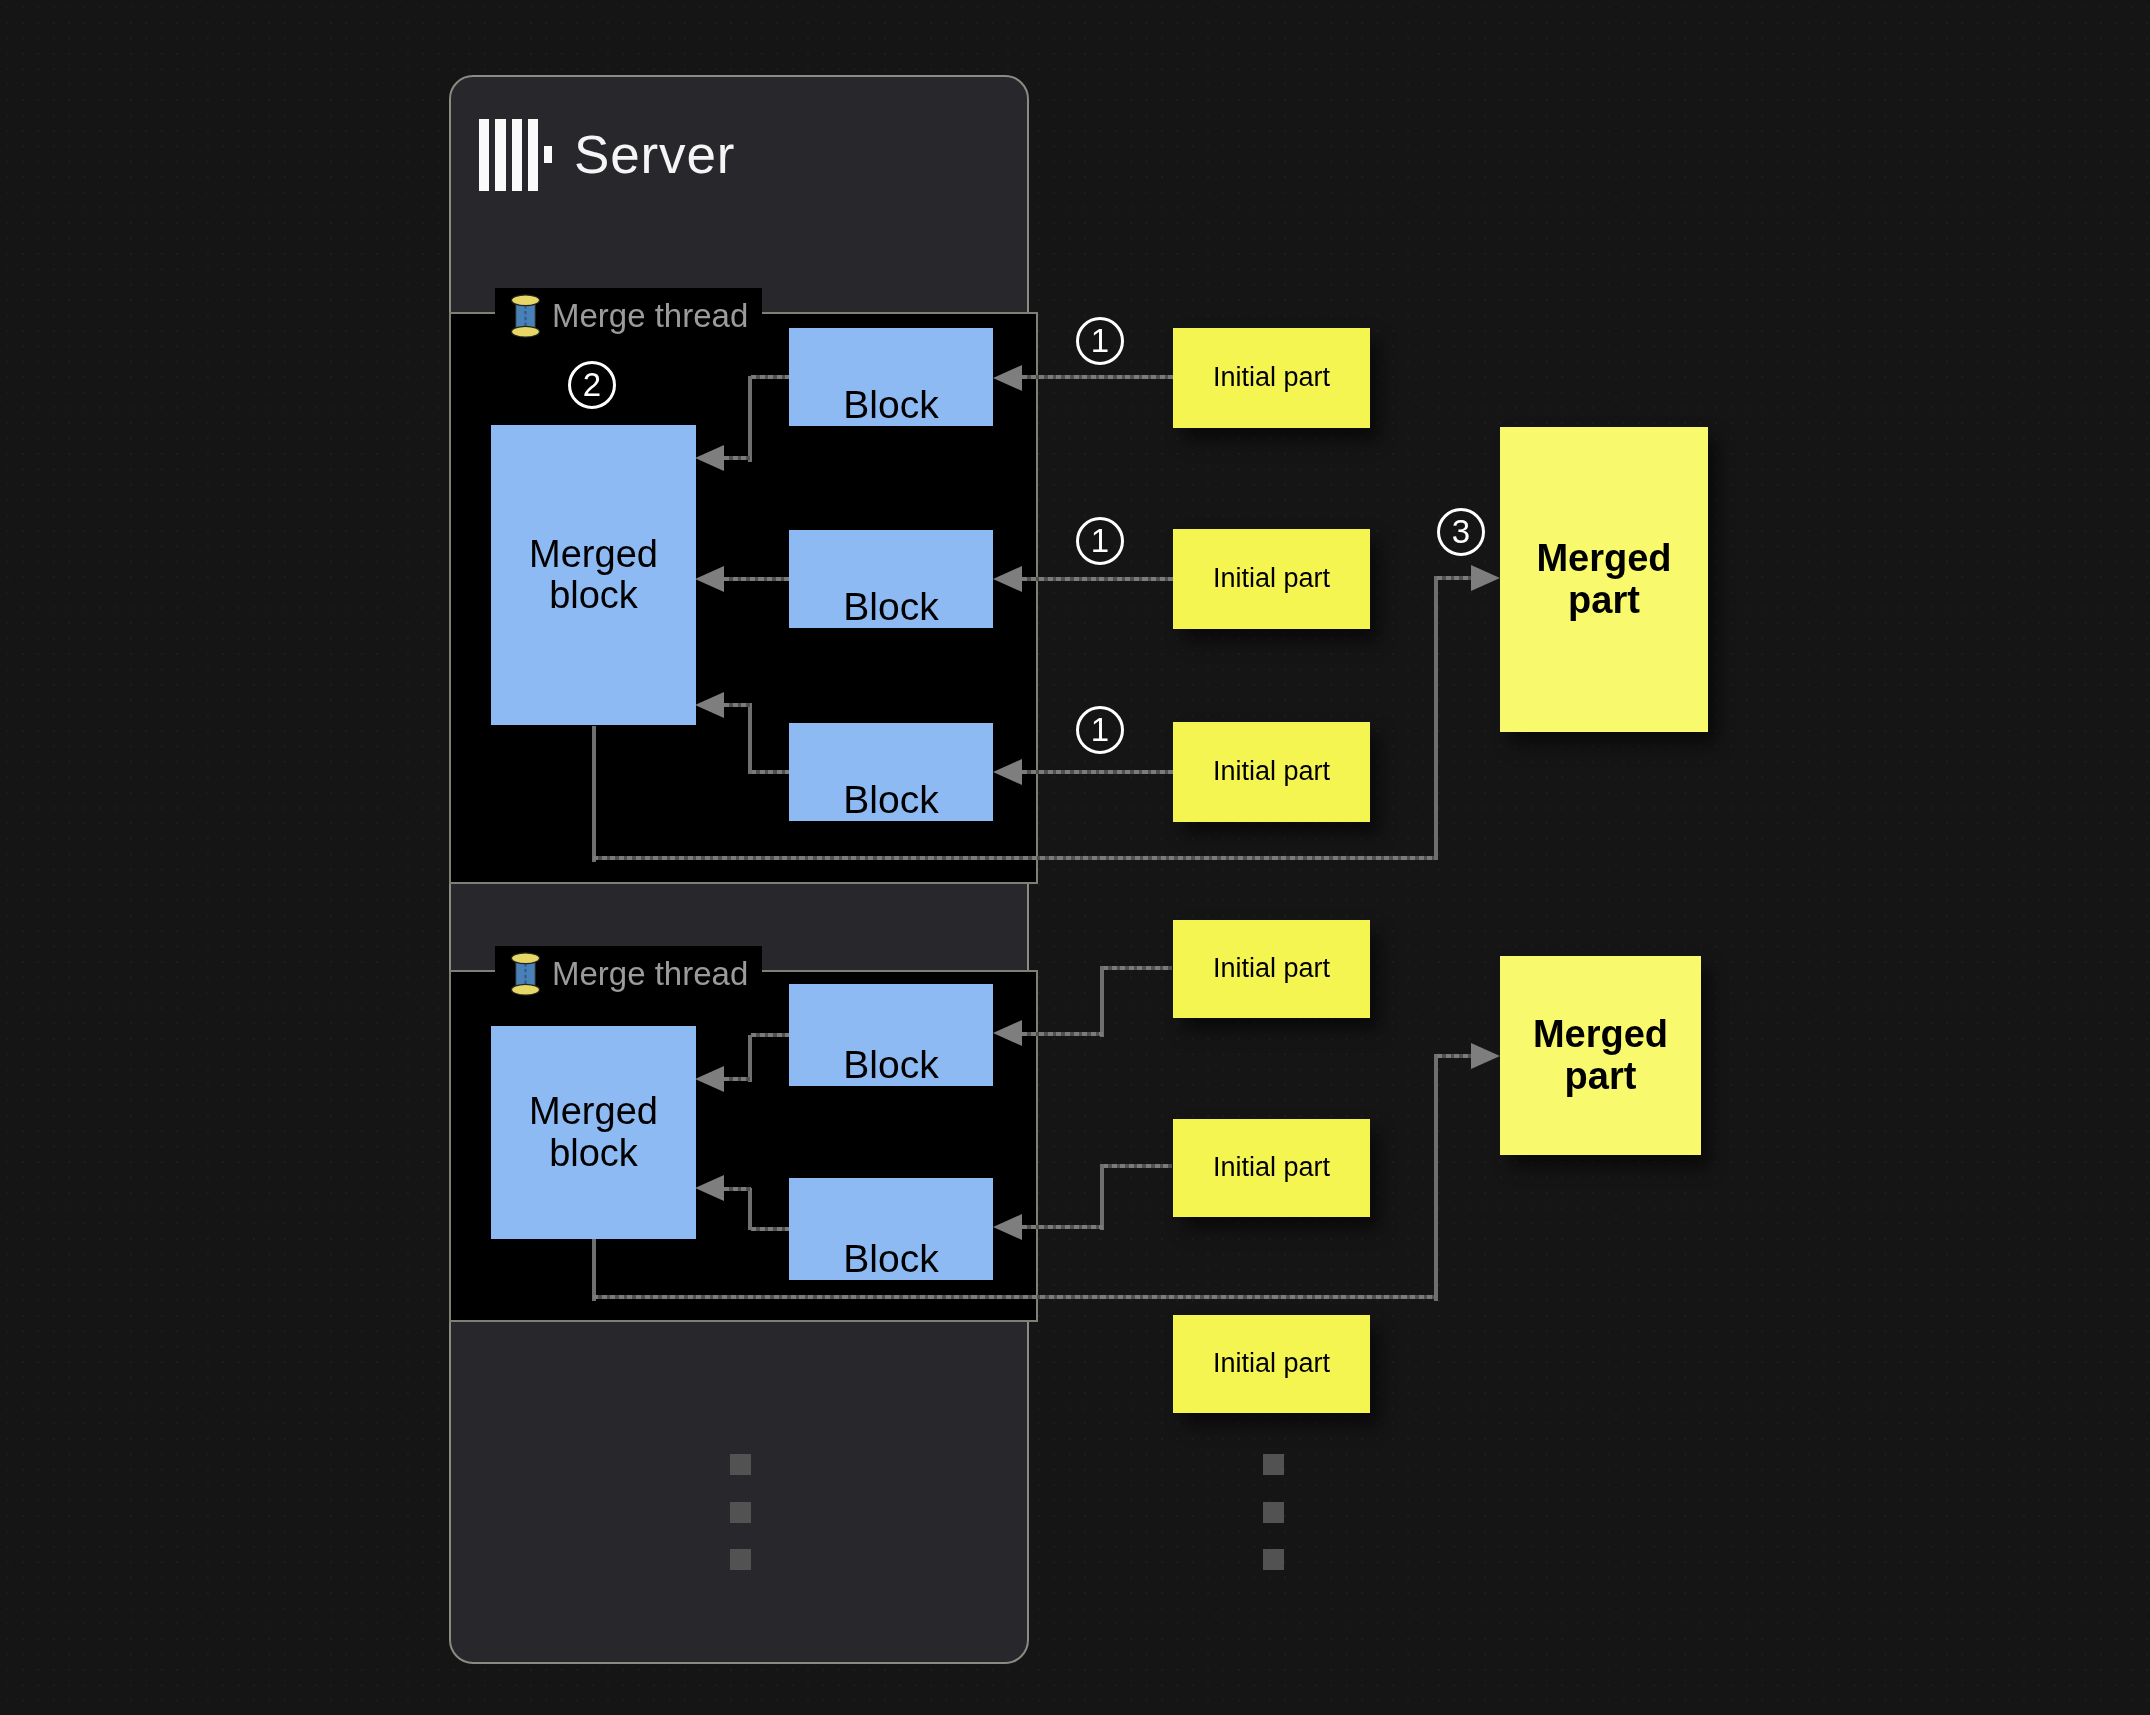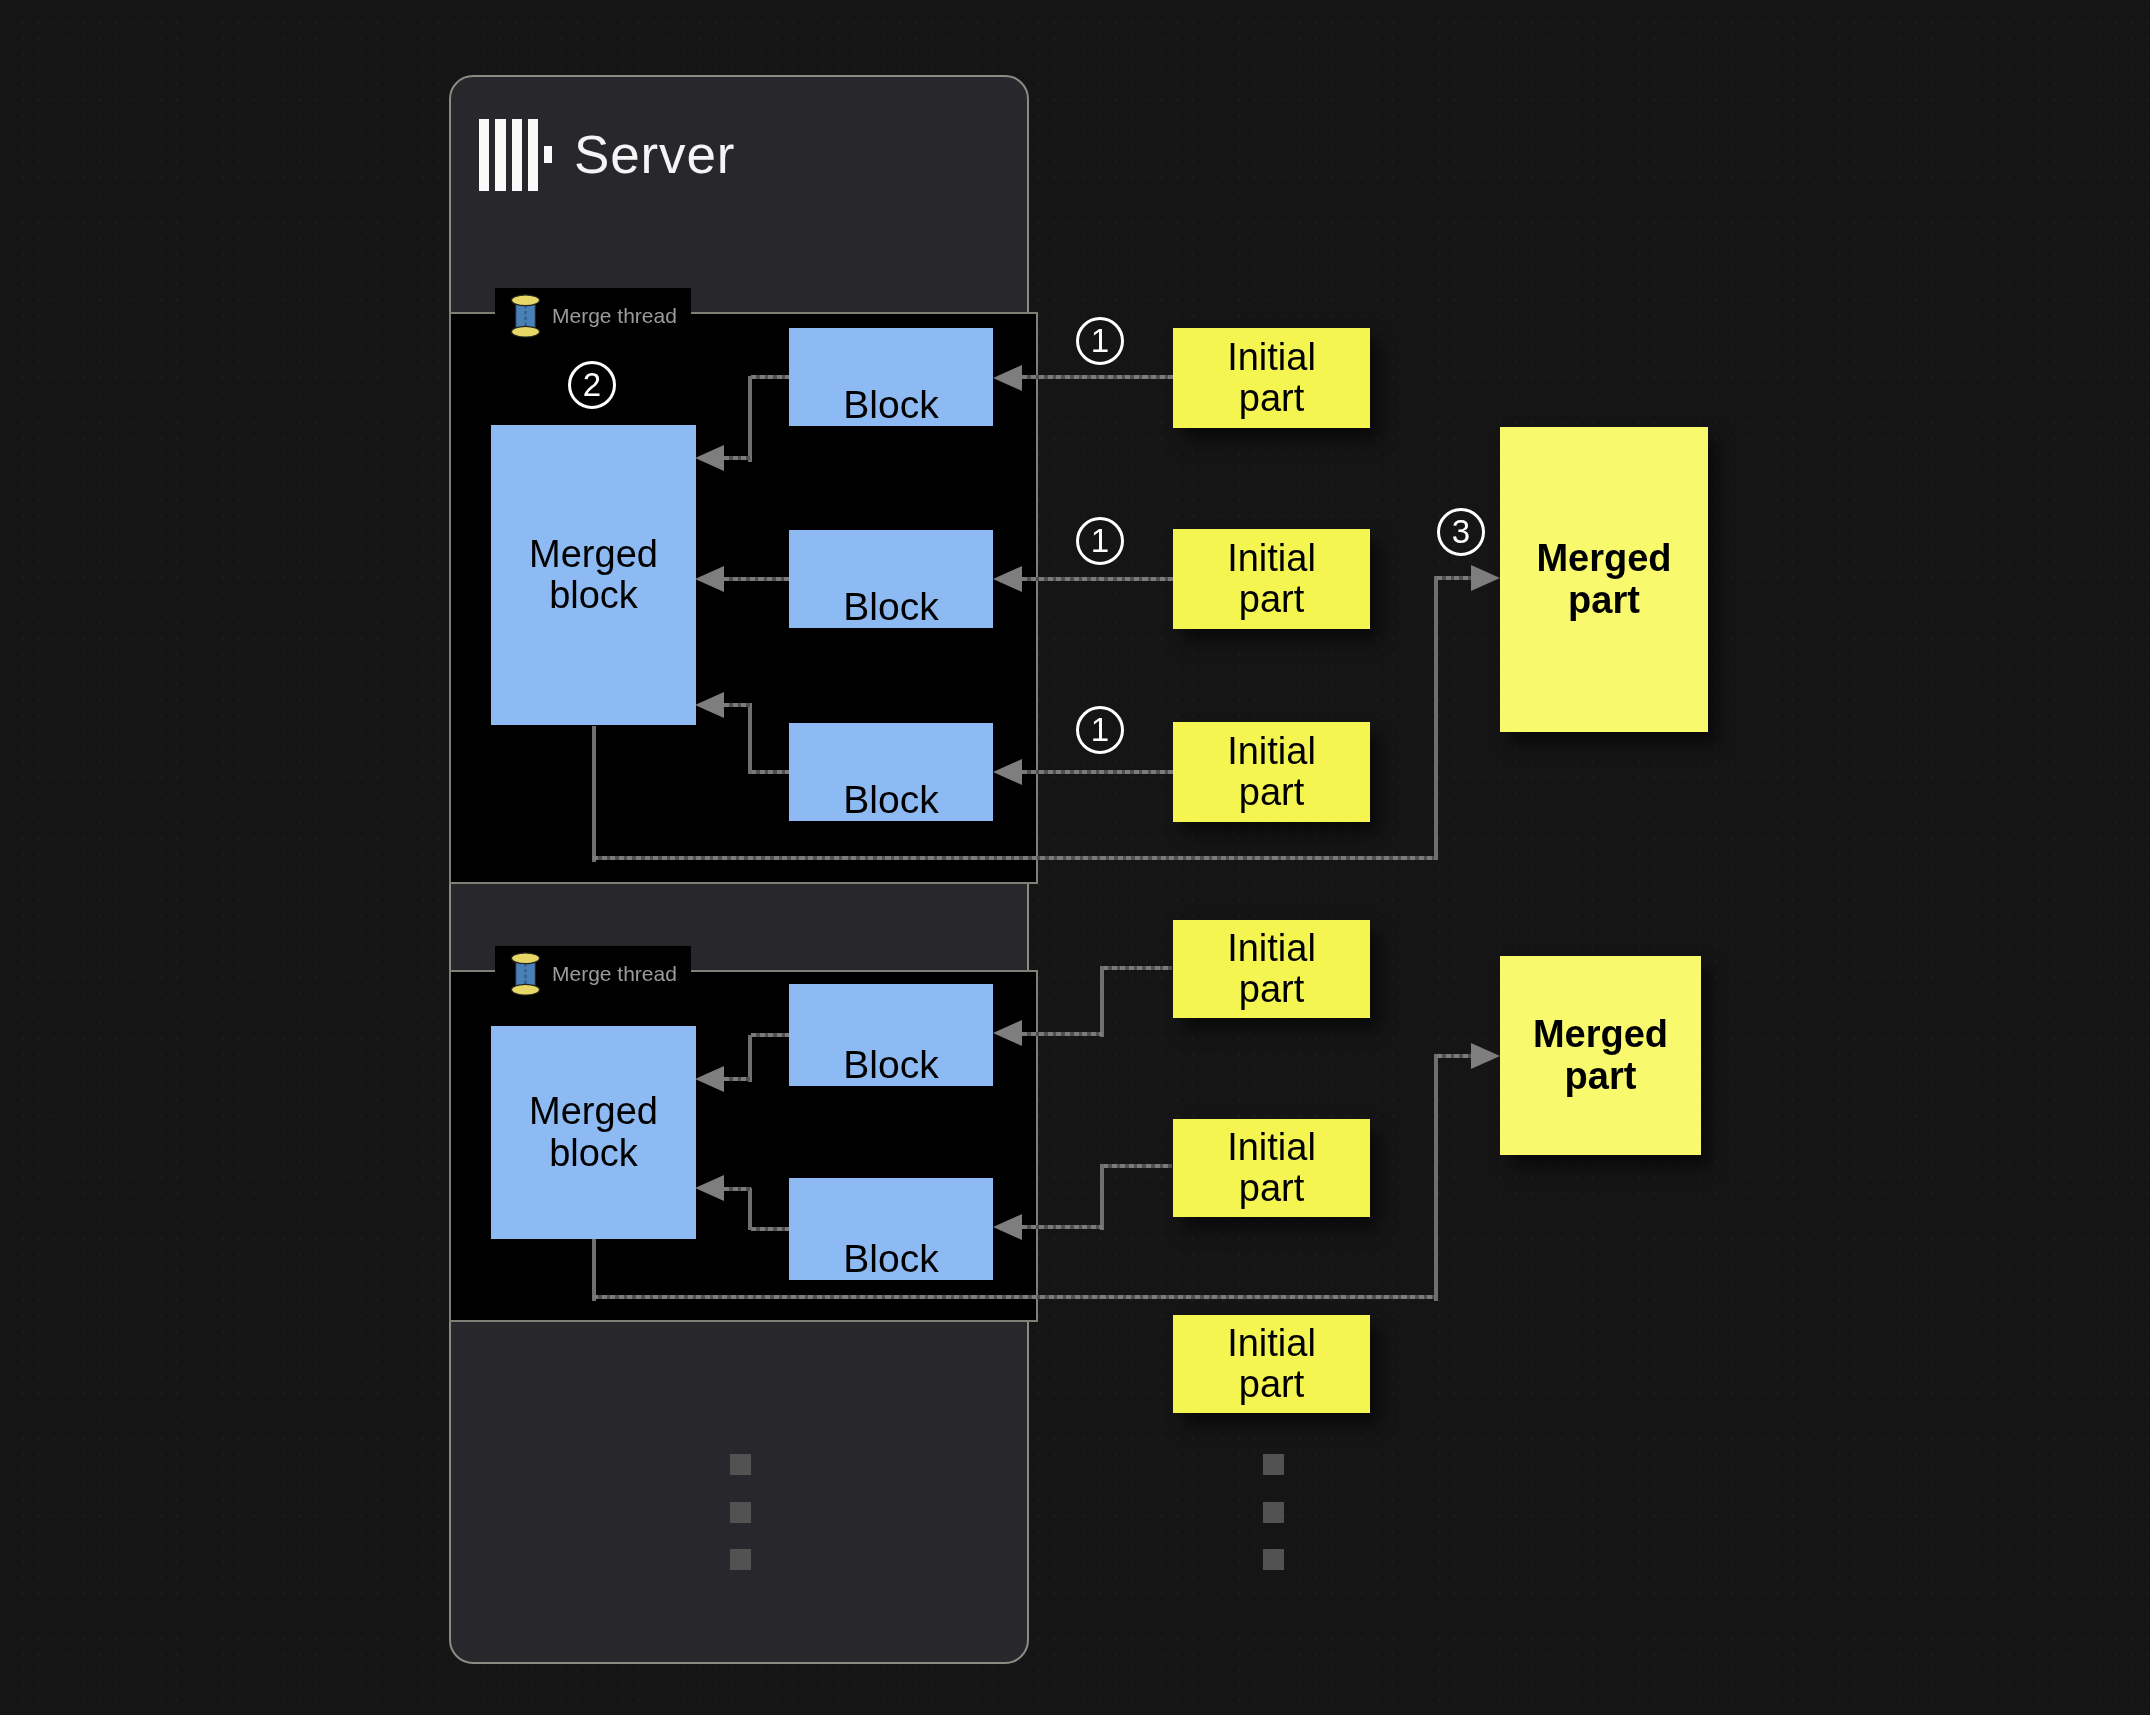--- a/index.html
+++ b/index.html
@@ -18,30 +18,30 @@
   }
   .panel-header{display:flex;align-items:center;gap:22px;}
   .title{color:#f5f5f5;font-size:53px;letter-spacing:0.9px;}
   .logo{display:flex;gap:6px;align-items:stretch;height:72px;}
   .lbar{width:10.3px;height:72px;background:#fafafa;}
   .lbar-short{width:7.7px;height:17px;background:#fafafa;align-self:center;}
   
   .section{background:#000;border:2.6px solid #7f7f76;box-sizing:border-box;}
   .legend{
     display:flex;align-items:center;gap:10.3px;background:#000;
-    padding:3.4px 13.7px;color:#9b9b9b;font-size:21px;white-space:nowrap;
+    padding:3.4px 13.7px;color:#9b9b9b;font-size:33px;white-space:nowrap;
   }
   
   .node{
     display:flex;align-items:center;justify-content:center;text-align:center;
     box-sizing:border-box;color:#000;line-height:1.08;
   }
   .block{background:#8dbaf3;font-size:39px;align-items:flex-end;}
   .mergedblock{background:#8dbaf3;font-size:38px;padding:0 31px;}
-  .ipart{background:#f5f552;font-size:38px;padding:0 29px;box-shadow:10.3px 12px 15.4px rgba(0,0,0,0.55);}
+  .ipart{background:#f5f552;font-size:27px;padding:0 29px;box-shadow:10.3px 12px 15.4px rgba(0,0,0,0.55);}
   .mpart{background:#f9f96e;font-size:38px;padding:0 26px;box-shadow:10.3px 12px 15.4px rgba(0,0,0,0.55);font-weight:bold;}
   
   .badge{
     width:48px;height:48px;border:3.4px solid #fff;border-radius:50%;
     color:#fff;font-size:33px;display:flex;align-items:center;justify-content:center;
     box-sizing:border-box;background:transparent;
   }
   
   .hline{height:4.3px;background:repeating-linear-gradient(90deg,#7b7b7b 0 5.1px,#4f4f4f 5.1px 8.6px);}
   .vline{width:4.3px;background:#6f6f6f;}

